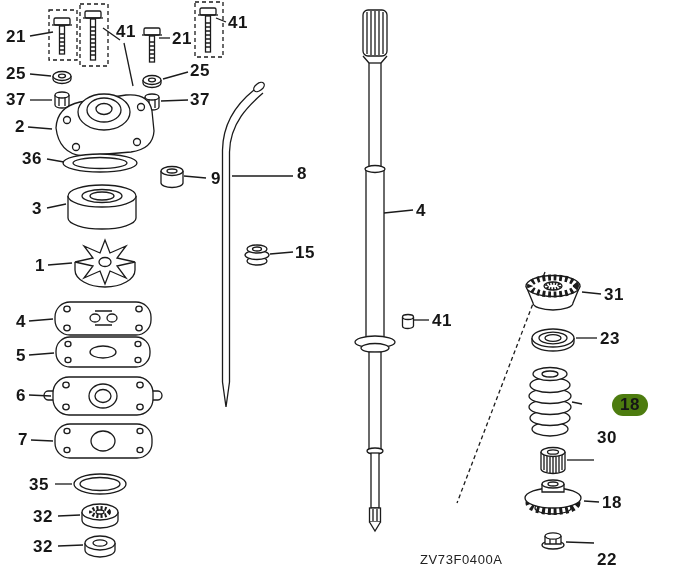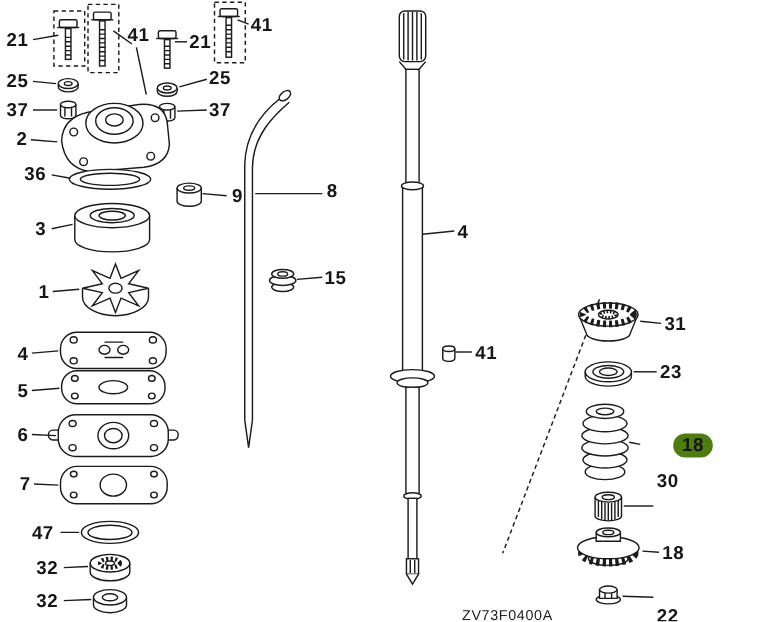--- a/index.html
+++ b/index.html
@@ -283,21 +283,21 @@
   <div class="lbl" style="left:6px;top:64px">25</div>
   <div class="lbl" style="left:6px;top:90px">37</div>
   <div class="lbl" style="left:15px;top:117px">2</div>
   <div class="lbl" style="left:22px;top:149px">36</div>
   <div class="lbl" style="left:32px;top:199px">3</div>
   <div class="lbl" style="left:35px;top:256px">1</div>
   <div class="lbl" style="left:16px;top:312px">4</div>
   <div class="lbl" style="left:16px;top:346px">5</div>
   <div class="lbl" style="left:16px;top:386px">6</div>
   <div class="lbl" style="left:18px;top:430px">7</div>
-  <div class="lbl" style="left:29px;top:475px">47</div>
+  <div class="lbl" style="left:29px;top:475px">35</div>
   <div class="lbl" style="left:33px;top:507px">32</div>
   <div class="lbl" style="left:33px;top:537px">32</div>
   <div class="lbl" style="left:211px;top:169px">9</div>
   <div class="lbl" style="left:297px;top:164px">8</div>
   <div class="lbl" style="left:295px;top:243px">15</div>
   <div class="lbl" style="left:172px;top:29px">21</div>
   <div class="lbl" style="left:228px;top:13px">41</div>
   <div class="lbl" style="left:190px;top:61px">25</div>
   <div class="lbl" style="left:190px;top:90px">37</div>
   <div class="lbl" style="left:416px;top:201px">4</div>

